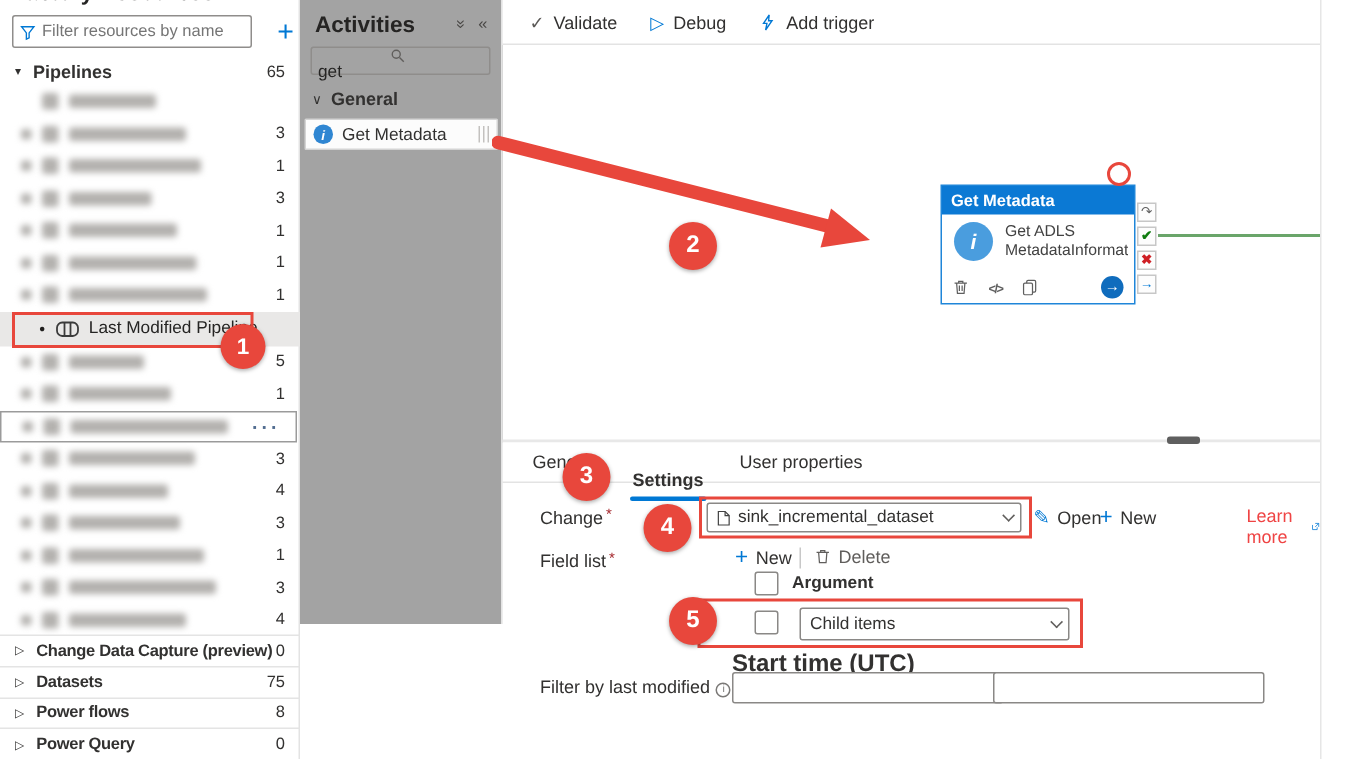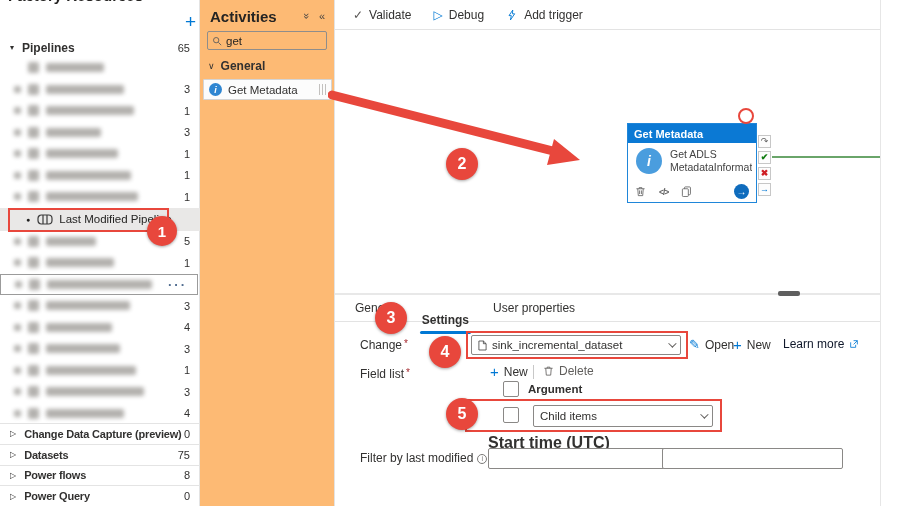--- a/index.html
+++ b/index.html
@@ -32,26 +32,26 @@
   .pipe-ic { width:16px; height:11px; color:#3b3b3b; margin-right:6px; flex:none; }
   .sel-lbl { font-size:11.5px; color:#252423; white-space:nowrap; }
   .prow.hov { height:21.5px; background:#fff; border:1px solid #9b9b9b; margin-right:2px; z-index:2; }
   .hov .dots { margin-left:auto; font-size:13px; letter-spacing:2px; color:#4f6b8f; font-weight:bold; }
   .sections { position:absolute; top:423px; left:0; width:200px; }
   .srow { display:flex; align-items:center; height:20.75px; padding:0 10px; border-top:1px solid #e4e4e4; }
   .srow .chv { font-size:8px; color:#323130; margin-right:8px; }
   .srow .lbl { font-size:11px; font-weight:bold; letter-spacing:-0.2px; white-space:nowrap; }
   .srow .cnt { margin-left:auto; font-size:11px; }
   
-  .acts { position:absolute; left:200px; top:0; width:135px; height:506px; background:#fdba74; border-right:1px solid #e3e3e3; }
+  .acts { position:absolute; left:200px; top:0; width:135px; height:416px; background:#a3a3a3; border-right:1px solid #e3e3e3; }
   .acts-title { position:absolute; top:8px; left:10px; font-size:15px; font-weight:bold; color:#252423; }
   .acts-ico { position:absolute; top:10px; font-size:11px; color:#484644; cursor:pointer; }
   .acts-ico.dd { right:24px; transform:rotate(90deg); }
   .acts-ico.dl { right:9px; }
-  .srch { position:absolute; top:31px; left:7px; width:120px; height:19px; border:1px solid #8f8d8b; border-radius:2px; display:flex; align-items:center; padding:0 4px; }
+  .srch { position:absolute; top:31px; left:7px; width:120px; height:19px; border:1px solid #8f8d8b; border-radius:2px; display:flex; align-items:center; padding:0 4px;flex-direction:column; }
   .srch svg { width:10px; height:10px; color:#605e5c; margin-right:4px; flex:none; }
   .srch input { border:none; outline:none; width:100%; font-size:11.5px; font-family:inherit; color:#252423; background:transparent; }
   .grp { position:absolute; top:59px; left:8px; display:flex; align-items:center; cursor:pointer; }
   .grp .chv { font-size:9px; margin-right:6px; color:#323130; }
   .grp .lbl { font-size:12px; font-weight:bold; }
   .act-item { position:absolute; top:79px; left:3px; width:129px; height:21px; border:1px solid #d4d4d4; background:#fcfcfc; border-radius:1px; display:flex; align-items:center; padding:0 5px; cursor:grab; }
   .info-circle { width:13px; height:13px; border-radius:50%; background:#2f86d2; color:#fff; font-size:9px; font-weight:bold; display:flex; align-items:center; justify-content:center; flex:none; font-style:italic; }
   .act-item .lbl { font-size:11.5px; margin-left:6px; white-space:nowrap; }
   .grip { margin-left:auto; display:flex; gap:2px; }
   .grip i { display:block; width:1px; height:11px; background:#c3c1bf; }
@@ -87,21 +87,21 @@
   .tab.active { font-weight:bold;margin-top:24px; }
   .tab.active::after { content:""; position:absolute; left:0; right:0; bottom:-7px; height:3px; background:#0078d4; border-radius:2px; }
   .flabel { position:absolute; font-size:12px; color:#323130; }
   .req { color:#a4262c; font-size:10px; vertical-align:top; margin-left:2px; }
   .dropdown { position:absolute; height:20px; border:1px solid #8a8886; border-radius:2px; background:#fff; display:flex; align-items:center; padding:0 6px; font-size:11.5px; cursor:pointer; }
   .dropdown svg { width:9px; height:11px; color:#424242; margin-right:5px; flex:none; }
   .chevron { margin-left:auto; width:6px; height:6px; border-right:1.4px solid #605e5c; border-bottom:1.4px solid #605e5c; transform:rotate(45deg) translateY(-2px); flex:none; }
   .linkrow { position:absolute; display:flex; align-items:center; gap:5px; font-size:12px; cursor:pointer; }
   .pencil { color:#0078d4; font-size:13px; }
   .plus-sm { color:#0078d4; font-size:15px; font-weight:300; line-height:1; }
-  .learn { color:#0f172a; }
+  .learn { color:#ef4444;margin-left:48px; }
   .learn-row svg { width:10px; height:10px; color:#0078d4; }
   .vline { position:absolute; width:1px; height:14px; background:#c8c8c8; }
   .trash-gray { color:#605e5c; }
   .trash-gray svg { width:11px; height:12px; }
   .cb { position:absolute; width:16px; height:16px; border:1px solid #8a8886; border-radius:2px; background:#fff; cursor:pointer; }
   .hdr-b { position:absolute; font-size:11.5px; font-weight:bold; }
   .tinput { position:absolute; height:21px; width:181px; border:1px solid #8a8886; border-radius:2px; background:#fff; font-size:11.5px; padding:0 5px; font-family:inherit; outline:none; }
   .tlabel { position:absolute; font-size:16px; font-weight:bold; color:#323130; }
   .info-sm { display:inline-flex; width:10px; height:10px; border:1px solid #7b7977; border-radius:50%; color:#7b7977; font-size:7px; align-items:center; justify-content:center; margin-left:4px; vertical-align:1px; }
   
@@ -116,20 +116,26 @@
 </style>
 </head>
 <body>
 
 <div class="app">
 
   <aside class="sidebar">
     <div class="fr-title">Factory Resources</div>
 
     <div class="filter-row">
+      <div class="filter-box">
+        <svg viewBox="0 0 12 12">
+            <path d="M1.5 2h9L7 6.5V10l-2 1V6.5z" fill="none" stroke="currentColor" stroke-width="1"></path>
+          </svg>
+        <input type="text" placeholder="Filter resources by name" style="">
+      </div>
       <span class="plus-btn">+</span>
     </div>
 
     <div class="phead">
       <span class="tri">▾</span>
       <span class="lbl">Pipelines</span>
       <span class="cnt">65</span>
     </div>
 
     <div class="plist">

